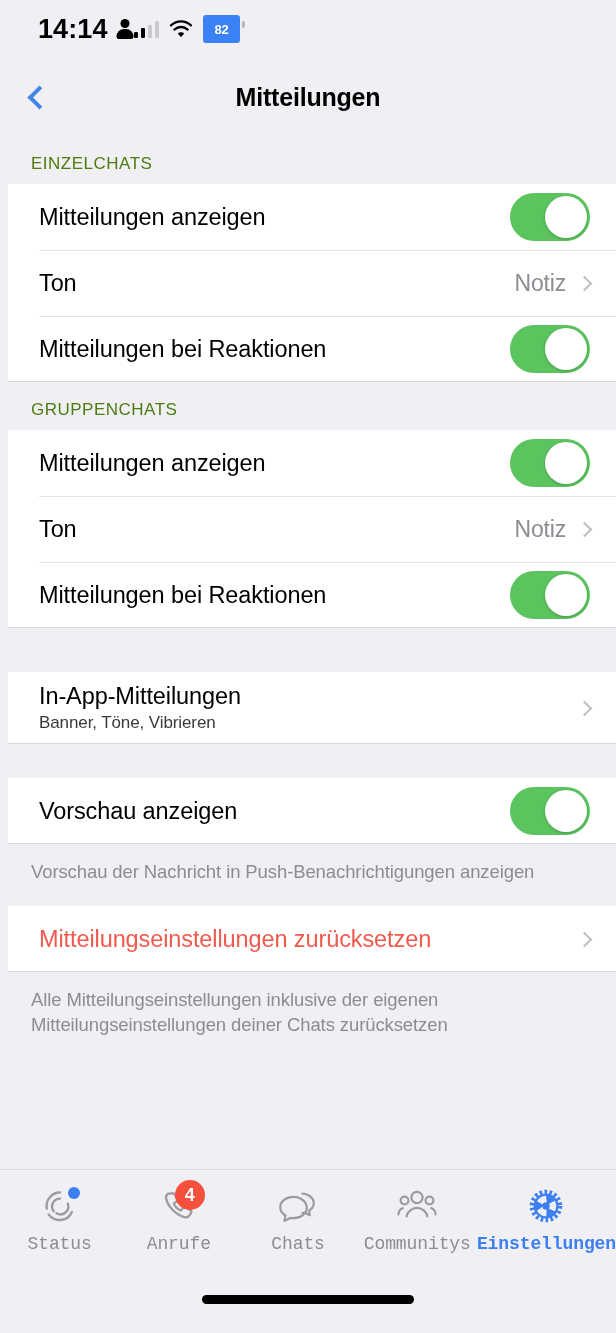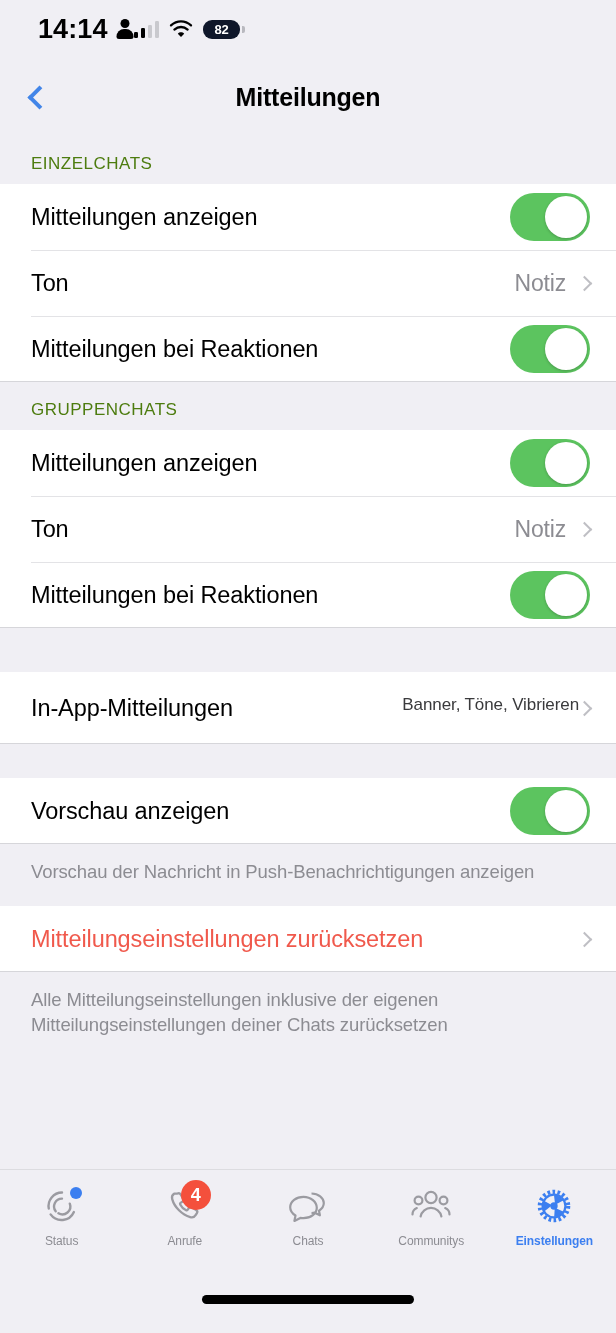--- a/index.html
+++ b/index.html
@@ -21,42 +21,42 @@
   .sb-person .body { position:absolute; bottom:1px; left:50%; transform:translateX(-50%); width:17px; height:10px; border-radius:9px 9px 3px 3px; background:#000; }
   .sb-right { display:flex; align-items:center; gap:10px; }
   .signal { display:flex; align-items:flex-end; gap:2.5px; height:17px; }
   .signal i { display:block; width:4.5px; border-radius:1.2px; background:#c9c9ce; }
   .signal i.on { background:#000; }
   .signal i:nth-child(1){ height:6px; }
   .signal i:nth-child(2){ height:9.5px; }
   .signal i:nth-child(3){ height:13px; }
   .signal i:nth-child(4){ height:16.5px; }
   .wifi { width:24px; height:18px; position:relative; }
-  .battery { position:relative; width:37px; height:19px; border-radius:9px; background:#0f172a; display:flex; align-items:center; justify-content:center; }
+  .battery { position:relative; width:37px; height:28px; border-radius:3px; background:#3b82f6; display:flex; align-items:center; justify-content:center; }
   .battery .lvl { font-size:13px; font-weight:700; color:#fff; letter-spacing:-0.2px; line-height:1; }
   .battery:after { content:""; position:absolute; right:-5px; top:6px; width:3px; height:7px; border-radius:0 2px 2px 0; background:#b9b9bf; }
 
   
   .navbar { height:78px; flex:0 0 78px; position:relative; display:flex; align-items:center; justify-content:center; }
   .nav-back { position:absolute; left:14px; top:50%; transform:translateY(-50%); width:46px; height:46px; display:flex; align-items:center; justify-content:center; }
   .chev-back { width:17px; height:17px; border-left:4.5px solid #4285e8; border-bottom:4.5px solid #4285e8; transform:rotate(45deg); margin-left:5px; }
   .nav-title { font-size:25px; font-weight:700; letter-spacing:-0.2px; color:#000; }
 
   
   .content { flex:1 1 auto; overflow:hidden; }
   .section-header { height:48px; display:flex; align-items:flex-end; padding:0 0 10px 31px; background:#f0eff4; }
   .section-header span { font-size:17px; letter-spacing:0.5px; color:#4d7c0f; font-weight:400; }
 
-  .card { background:#fff; }
+  .card { background:#fff;margin-left:8px; }
   .row { position:relative; display:flex; align-items:center; padding:0 26px 0 31px; min-height:66px; background:#fff; }
   .row.tall { min-height:72px; }
   .row + .row:before { content:""; position:absolute; left:31px; right:0; top:0; height:1px; background:#e3e3e6; }
   .row-label { font-size:23.5px; color:#000; letter-spacing:-0.1px; flex:1 1 auto; }
   .row-label.danger { color:#f0594c; }
-  .row-stack { flex:1 1 auto; display:flex; flex-direction:row; justify-content:center; gap:3px; }
+  .row-stack { flex:1 1 auto; display:flex; flex-direction:column; justify-content:center; gap:3px; }
   .row-sub { font-size:17px; color:#3a3a3c; letter-spacing:-0.1px; }
   .row-value { font-size:23px; color:#8c8c92; margin-right:13px; letter-spacing:-0.2px; }
   .chev { width:11px; height:11px; border-right:2.6px solid #bfbfc4; border-top:2.6px solid #bfbfc4; transform:rotate(45deg); flex:0 0 auto; }
 
   
   .toggle { flex:0 0 auto; width:80px; height:48px; border-radius:24px; background:#5cc45f; position:relative; }
   .toggle .knob { position:absolute; top:3px; right:3px; width:42px; height:42px; border-radius:50%; background:#fff; box-shadow:0 1px 3px rgba(0,0,0,0.22); }
 
   
   .footer-text { padding:16px 31px 22px 31px; background:#f0eff4; }
@@ -68,21 +68,21 @@
   .hairline-top { position:relative; }
   .hairline-top:before { content:""; position:absolute; left:0; right:0; top:0; height:1px; background:#d6d6da; }
   .hairline-bot { position:relative; }
   .hairline-bot:after { content:""; position:absolute; left:0; right:0; bottom:0; height:1px; background:#d6d6da; }
 
   
   .tabbar { flex:0 0 126px; height:126px; background:#f0eff4; display:flex; align-items:flex-start; padding-top:16px; position:relative; }
   .tabbar:before { content:""; position:absolute; left:0; right:0; top:0; height:1px; background:#dcdce0; }
   .tab { flex:1 1 0; display:flex; flex-direction:column; align-items:center; gap:7px; }
   .tab-icon { width:46px; height:42px; position:relative; display:flex; align-items:center; justify-content:center; }
-  .tab-label { font-size:12px; color:#8c8c92; letter-spacing:-0.1px; }
+  .tab-label { font-size:18px; color:#8c8c92; letter-spacing:-0.1px;font-family:Liberation Mono, monospace; }
   .tab.active .tab-label { color:#3c7ff0; font-weight:600; }
   .badge { position:absolute; top:-5px; right:-3px; min-width:30px; height:30px; border-radius:15px; background:#f4503c; color:#fff; font-size:18px; font-weight:600; display:flex; align-items:center; justify-content:center; padding:0 5px; }
   .dot-blue { position:absolute; top:2px; right:3px; width:12px; height:12px; border-radius:50%; background:#3c7ff0; }
 
   .homebar-wrap { flex:0 0 38px; display:flex; align-items:flex-start; justify-content:center; background:#f0eff4; }
   .homebar { width:212px; height:9px; border-radius:5px; background:#000; }
 </style>
 </head>
 <body>
 

